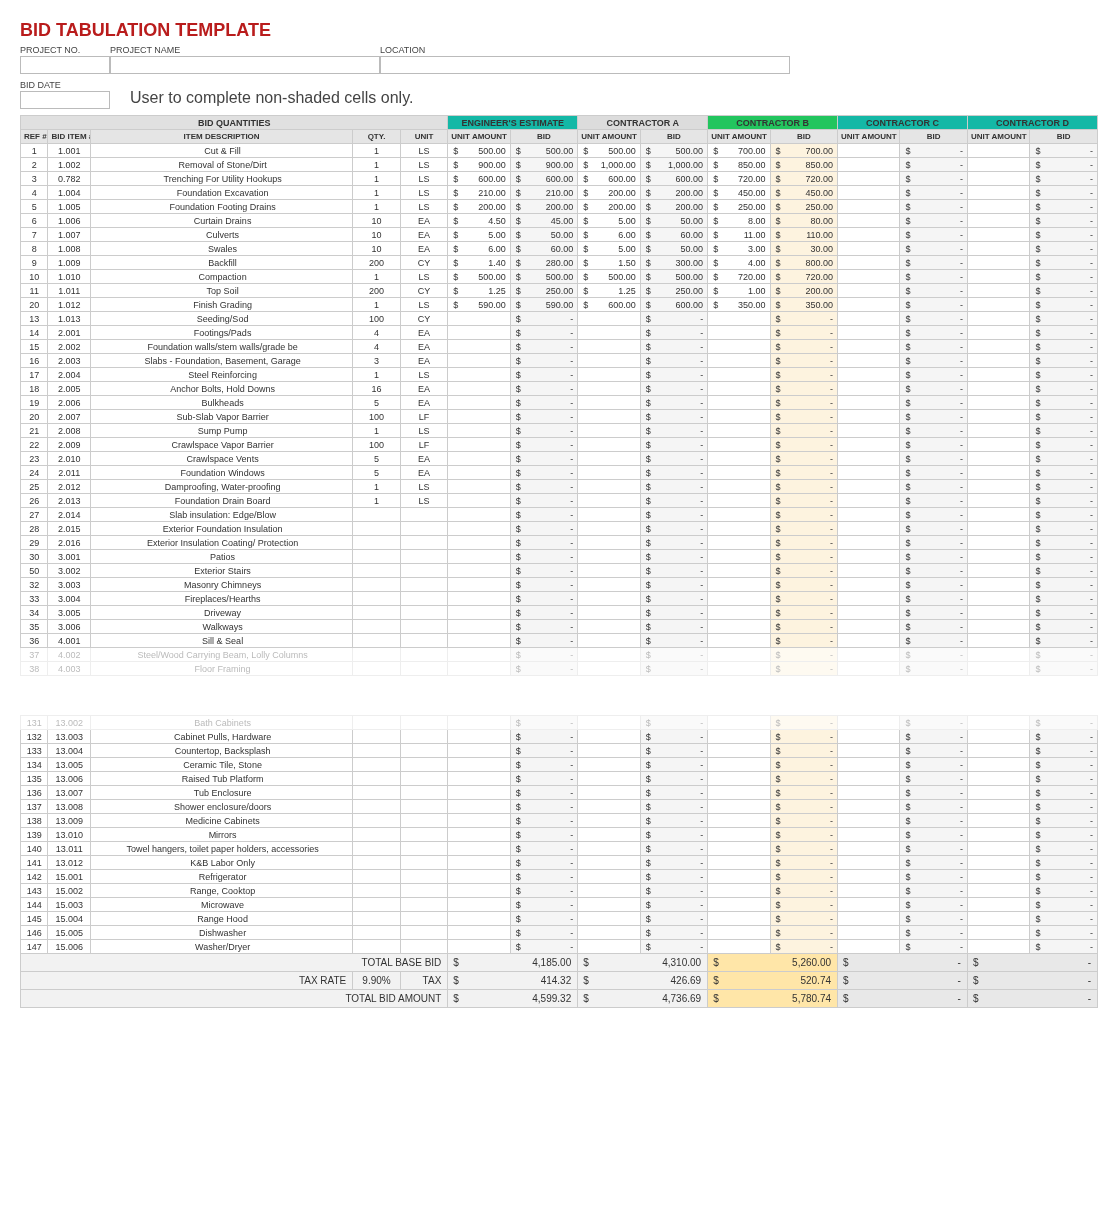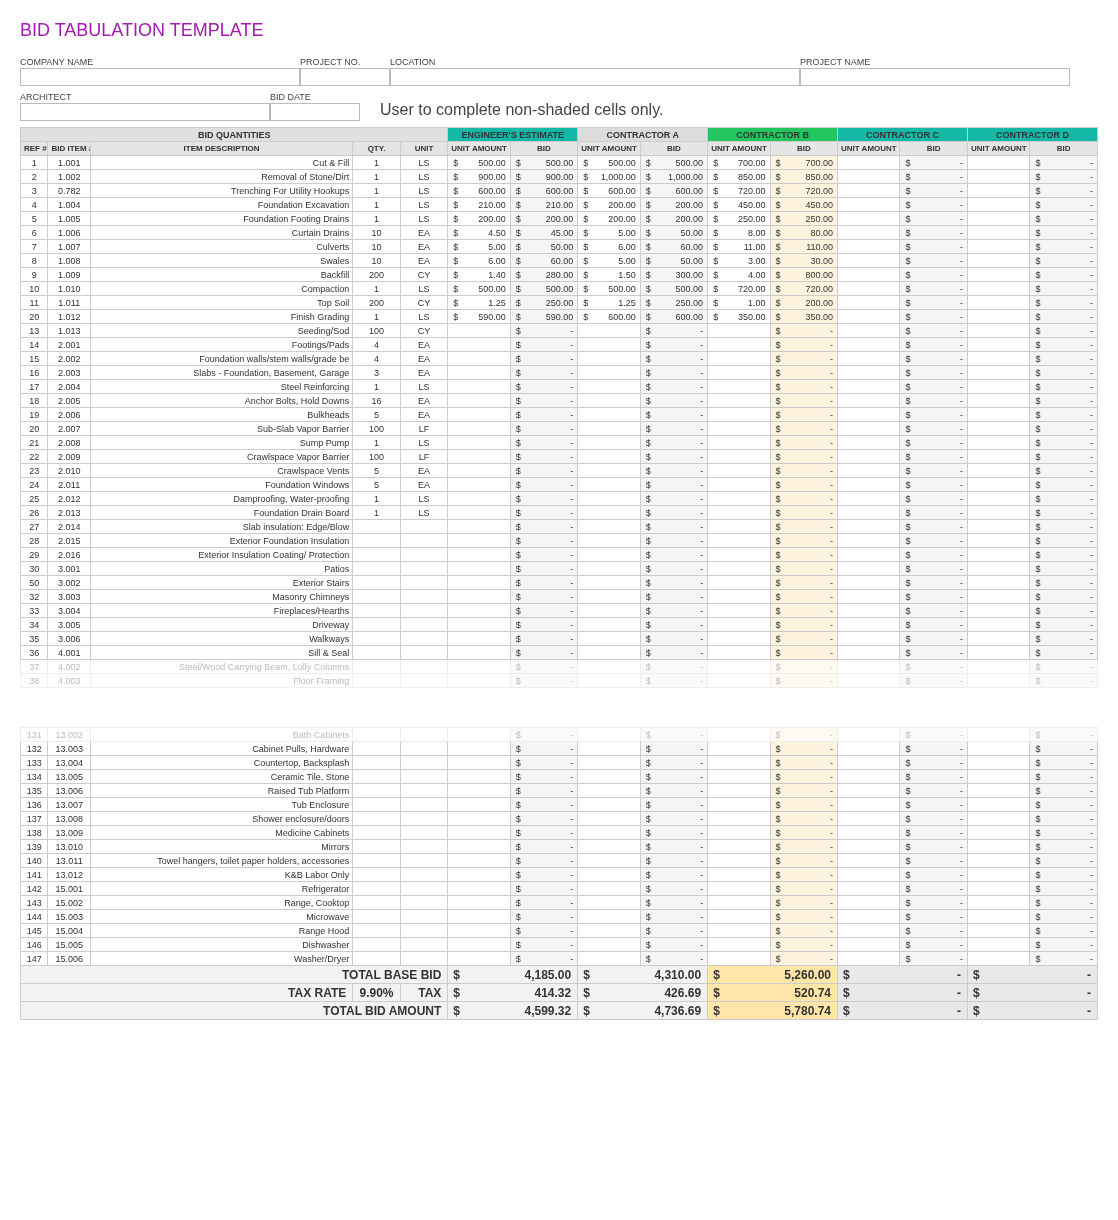--- a/index.html
+++ b/index.html
@@ -1,75 +1,67 @@
 <!DOCTYPE html>
 <html><head>
 <meta charset="utf-8">
 <style>
   *{box-sizing:border-box;margin:0;padding:0}
   body{font-family:Arial,Helvetica,sans-serif;font-size:10px;color:#333;background:#fff;padding:20px}
-  h1{font-size:18px;font-weight:normal;margin-bottom:16px;color:#a21caf}
+  h1{font-size:18px;font-weight:bold;margin-bottom:4px;color:#b91c1c}
   .meta-row{display:flex;align-items:flex-start;gap:0;margin-bottom:6px}
   .meta-block{display:flex;flex-direction:column}
   .meta-block label{font-size:9px;color:#444;margin-bottom:1px}
   .meta-block input{border:1px solid #bbb;height:18px;font-size:10px;padding:2px 4px;background:#fff}
   .note{font-size:16px;color:#444;margin-left:20px;align-self:flex-end;padding-bottom:2px}
   table{border-collapse:collapse;width:100%;margin-top:0;table-layout:fixed}
   th,td{border:1px solid #ccc;font-size:9px;padding:1px 3px;height:14px;overflow:hidden;white-space:nowrap}
   th{background:#e5e5e5;font-weight:bold;text-align:center;font-size:8px}
   th.group{background:#14b8a6;font-size:9px}
   th.group.a{background:#dcdcdc}
   th.group.b{background:#22c55e}
   th.group.bqty{background:#e0e0e0}
   col.c-ref{width:22px}col.c-item{width:34px}col.c-desc{width:210px}col.c-qty{width:38px}col.c-unit{width:38px}
   col.c-ua{width:50px}col.c-bid{width:54px}
   td.ctr{text-align:center}
-  td.desc{text-align:right;padding-left:5px}
+  td.desc{text-align:center;padding-left:5px}
   td.money{text-align:right;padding-right:4px}
   td.bidcell{background:#f5f5f5}
   td.bidcell.b{background:#fdf3df}
   tr.breakrow td{border:none;height:20px;background:#fff}
   tr.faded td{color:#bbb;border-color:#eee}
   tr.faded td.bidcell{background:#fafafa;color:#bbb}
   tr.faded td.bidcell.b{background:#fefaf1;color:#bbb}
-  tr.totrow td{background:#f2f2f2;font-weight:bold;font-size:12px;height:18px}
+  tr.totrow td{background:#f2f2f2;font-weight:normal;font-size:10px;height:18px}
   tr.totrow td.lab{text-align:right;padding-right:6px}
   tr.totrow td.val{text-align:right;padding-right:6px}
   tr.totrow td.val.b{background:#ffe6a8}
   tr.totrow td.val.c{background:#e8e8e8}
   .dollar{float:left;margin-left:2px}
 </style>
 </head>
 <body>
 
 <h1>BID TABULATION TEMPLATE</h1>
 
 <div class="meta-row">
-  <div class="meta-block" style="width:280px">
-    <label>COMPANY NAME</label>
+  <div class="meta-block" style="width:90px">
+    <label>PROJECT NO.</label>
     <input value="" style="">
   </div>
-  <div class="meta-block" style="width:90px">
-    <label>PROJECT NO.</label>
+  <div class="meta-block" style="width:270px">
+    <label>PROJECT NAME</label>
     <input value="" style="">
   </div>
   <div class="meta-block" style="width:410px">
     <label>LOCATION</label>
     <input value="" style="">
   </div>
-  <div class="meta-block" style="width:270px">
-    <label>PROJECT NAME</label>
-    <input value="" style="">
-  </div>
 </div>
 <div class="meta-row">
-  <div class="meta-block" style="width:250px">
-    <label>ARCHITECT</label>
-    <input value="" style="">
-  </div>
   <div class="meta-block" style="width:90px">
     <label>BID DATE</label>
     <input value="" style="">
   </div>
   <div class="note">User to complete non-shaded cells only.</div>
 </div>
 
 <table>
 <colgroup>
   <col class="c-ref">

